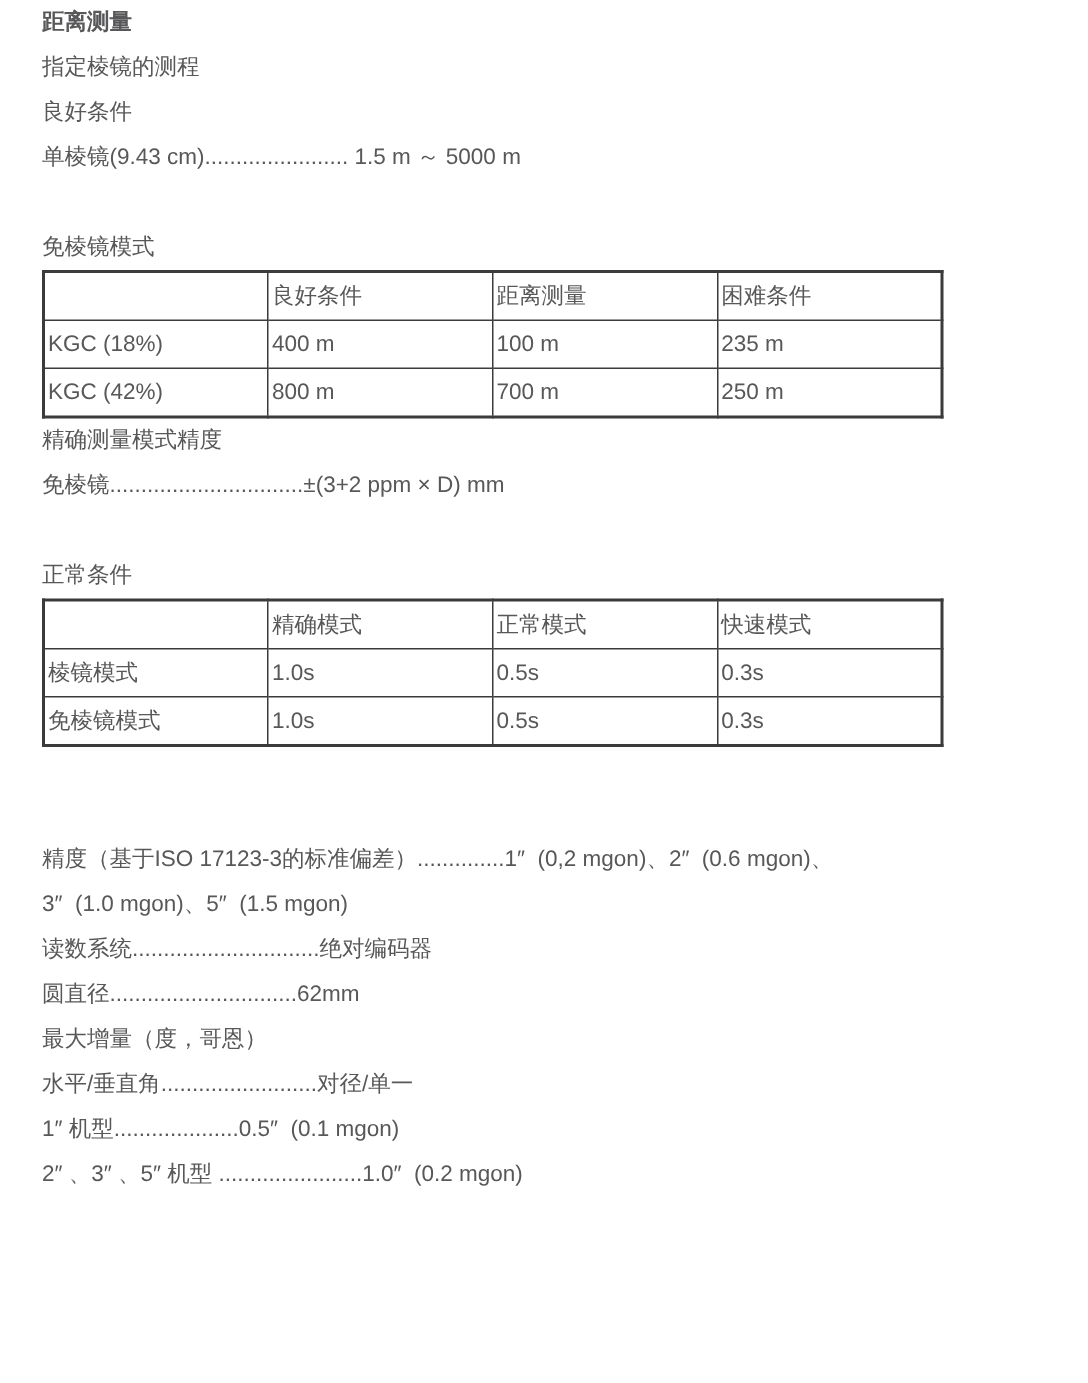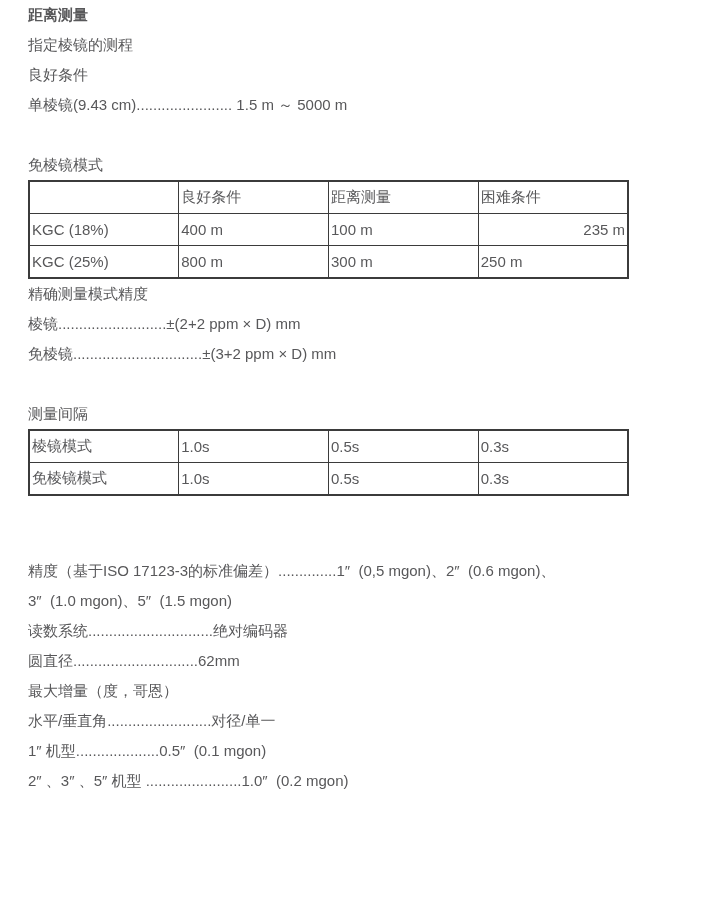--- a/index.html
+++ b/index.html
@@ -47,21 +47,21 @@
     height: 31px;
     padding: 0 2px;
     font-size: 15px;
     color: #58585a;
     text-align: left;
     vertical-align: middle;
     overflow: hidden;
     white-space: nowrap;
   }
   table.spec td.center {
-    text-align: right;
+    text-align: left;
   }
 </style>
 </head>
 <body>
 
 <div class="doc">
 
   <p class="line heading">距离测量</p>
   <p class="line">指定棱镜的测程</p>
   <p class="line">良好条件</p>
@@ -77,54 +77,59 @@
         <td>距离测量</td>
         <td>困难条件</td>
       </tr>
       <tr>
         <td>KGC (18%)</td>
         <td>400 m</td>
         <td>100 m</td>
         <td class="center">235 m</td>
       </tr>
       <tr>
-        <td>KGC (25%)</td>
+        <td>KGC (42%)</td>
         <td>800 m</td>
-        <td>300 m</td>
+        <td>700 m</td>
         <td>250 m</td>
       </tr>
     </tbody>
   </table>
 
   <p class="line">精确测量模式精度</p>
-  <p class="line">棱镜..........................±(2+2 ppm × D) mm</p>
   <p class="line">免棱镜...............................±(3+2 ppm × D) mm</p>
   <div class="blank"></div>
-  <p class="line">测量间隔</p>
+  <p class="line">正常条件</p>
 
   <table class="spec">
     <tbody>
+      <tr>
+        <td></td>
+        <td>精确模式</td>
+        <td>正常模式</td>
+        <td>快速模式</td>
+      </tr>
       <tr>
         <td>棱镜模式</td>
         <td>1.0s</td>
         <td>0.5s</td>
         <td>0.3s</td>
       </tr>
       <tr>
         <td>免棱镜模式</td>
         <td>1.0s</td>
         <td>0.5s</td>
         <td>0.3s</td>
       </tr>
     </tbody>
   </table>
 
   <div class="blank2"></div>
 
-  <p class="line">精度（基于ISO 17123-3的标准偏差）..............1″  (0,5 mgon)、2″  (0.6 mgon)、</p>
+  <p class="line">精度（基于ISO 17123-3的标准偏差）..............1″  (0,2 mgon)、2″  (0.6 mgon)、</p>
   <p class="line">3″  (1.0 mgon)、5″  (1.5 mgon)</p>
   <p class="line">读数系统..............................绝对编码器</p>
   <p class="line">圆直径..............................62mm</p>
   <p class="line">最大增量（度，哥恩）</p>
   <p class="line">水平/垂直角.........................对径/单一</p>
   <p class="line">1″ 机型....................0.5″  (0.1 mgon)</p>
   <p class="line">2″ 、3″ 、5″ 机型 .......................1.0″  (0.2 mgon)</p>
 
 </div>
 

